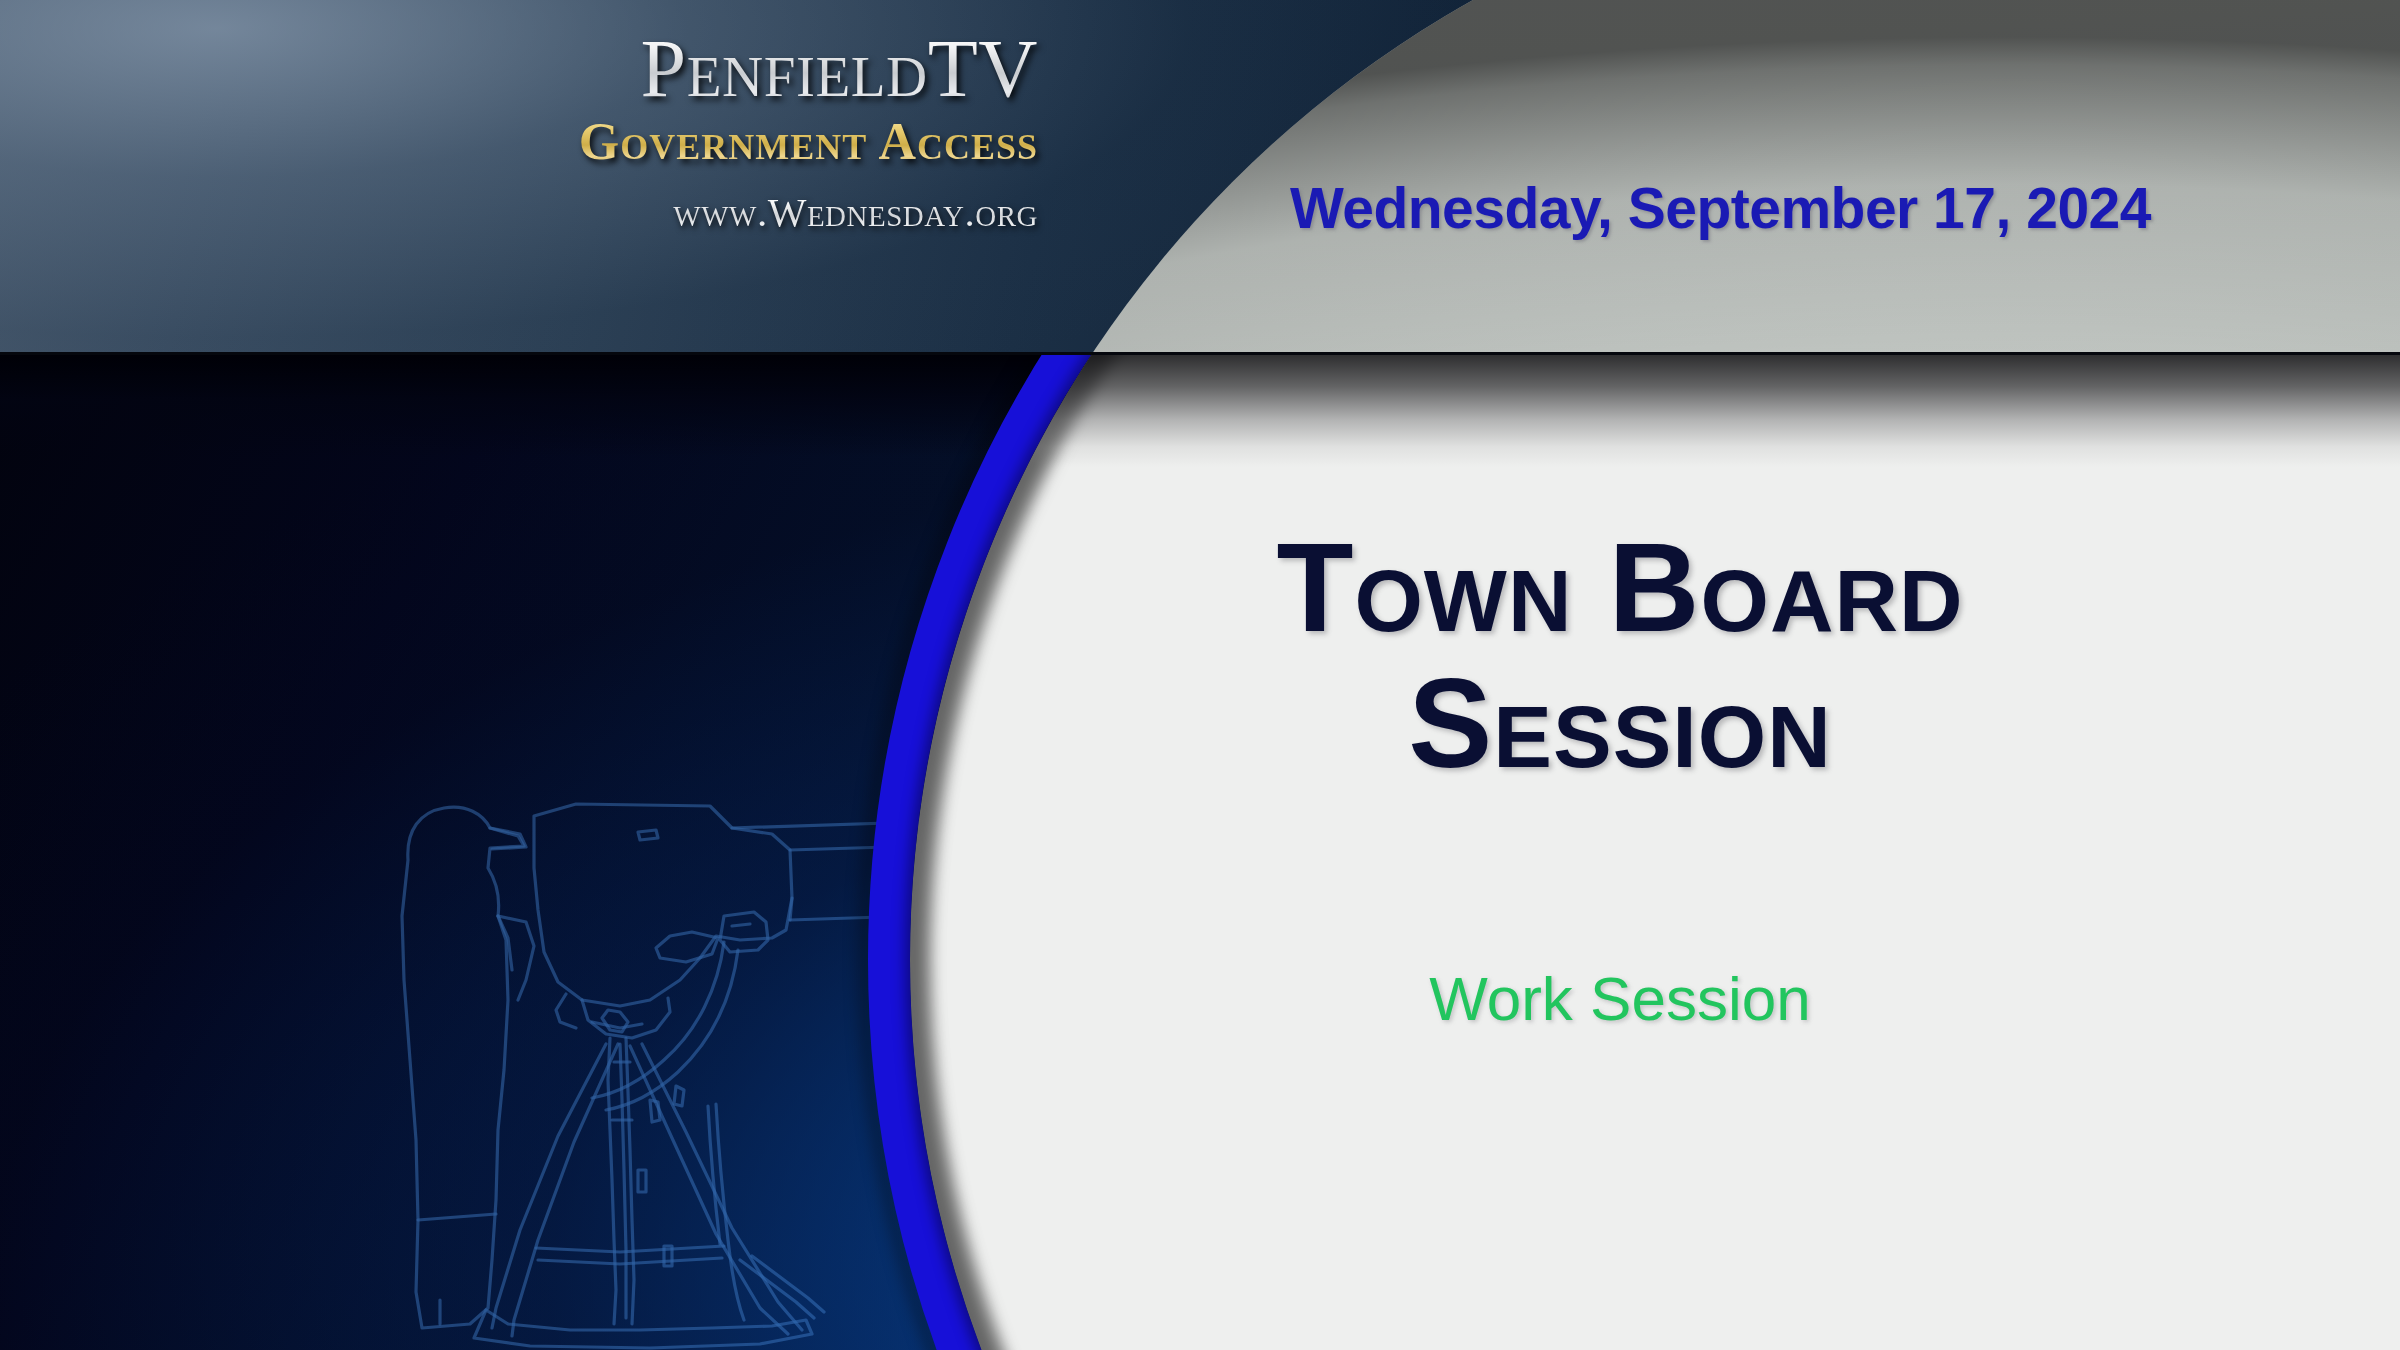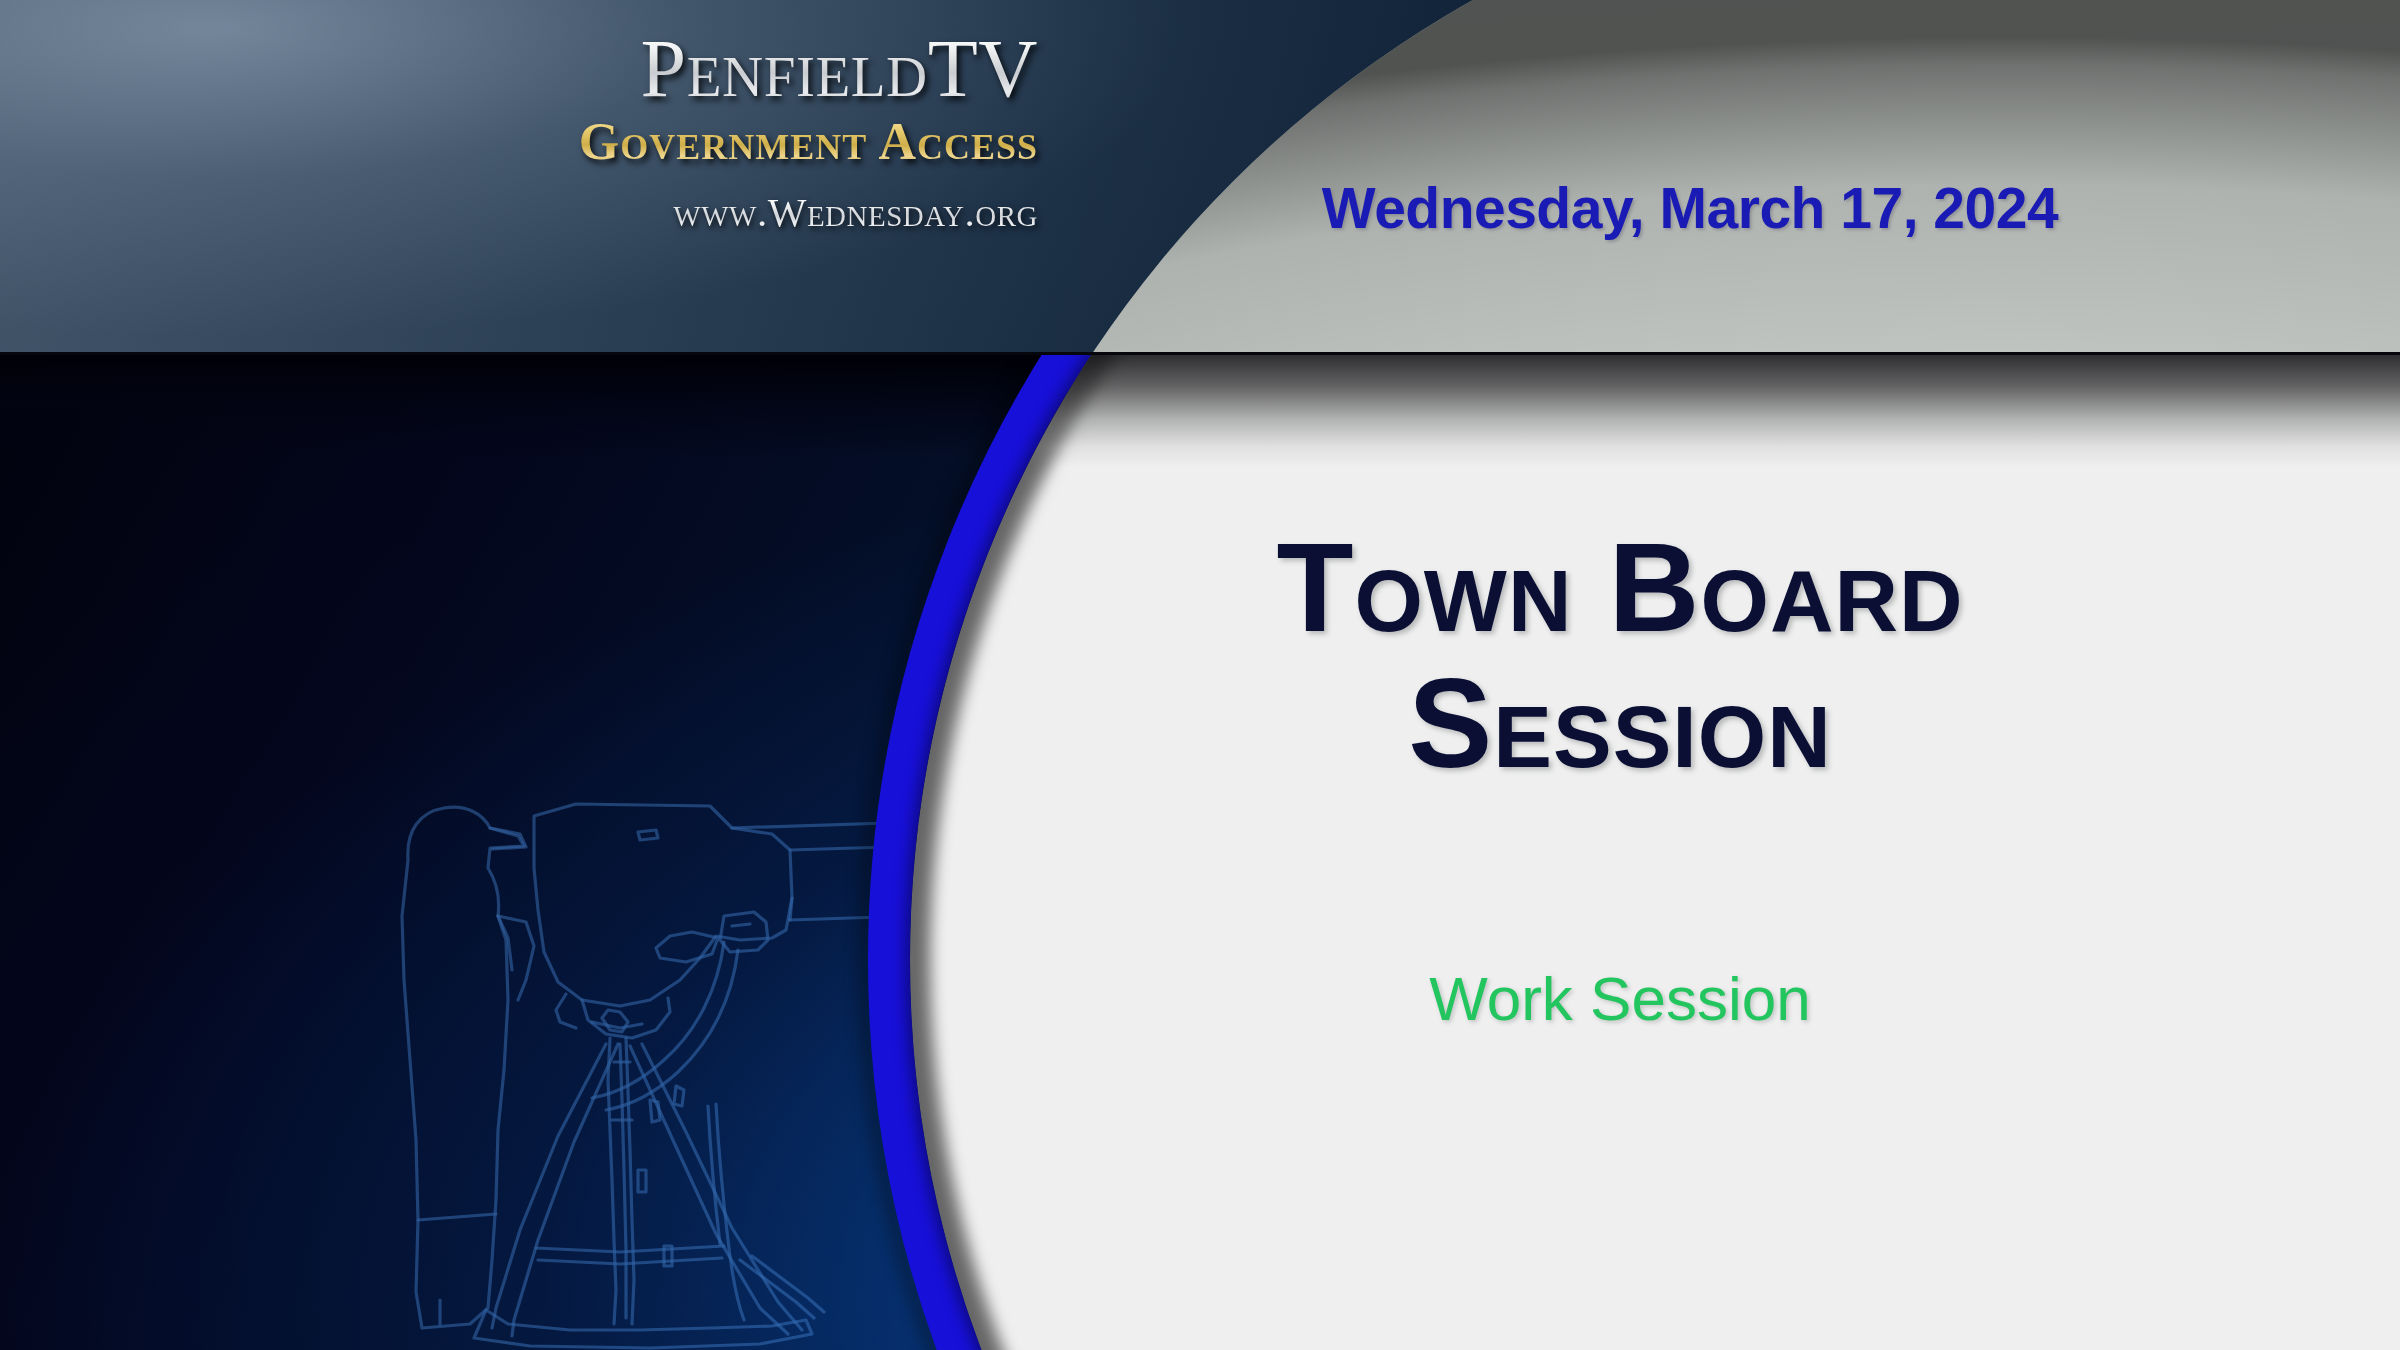--- a/index.html
+++ b/index.html
@@ -365,21 +365,21 @@
   </div>
   <div class="header-bottom-edge"></div>
   <div class="header-dropshadow"></div>
 
   <div class="logo">
     <div class="logo-main"><span>Penfield</span><span class="tv">TV</span></div>
     <div class="logo-sub">Government Access</div>
     <div class="logo-url">www.Wednesday.org</div>
   </div>
 
-  <div class="meeting-date">Wednesday, March 17, 2024</div>
+  <div class="meeting-date">Wednesday, September 17, 2024</div>
 
   <div class="title-block">
     <div class="title-line">Town Board</div>
     <div class="title-line">Session</div>
   </div>
 
   <div class="subtitle">Work Session</div>
 
 </div>
 

